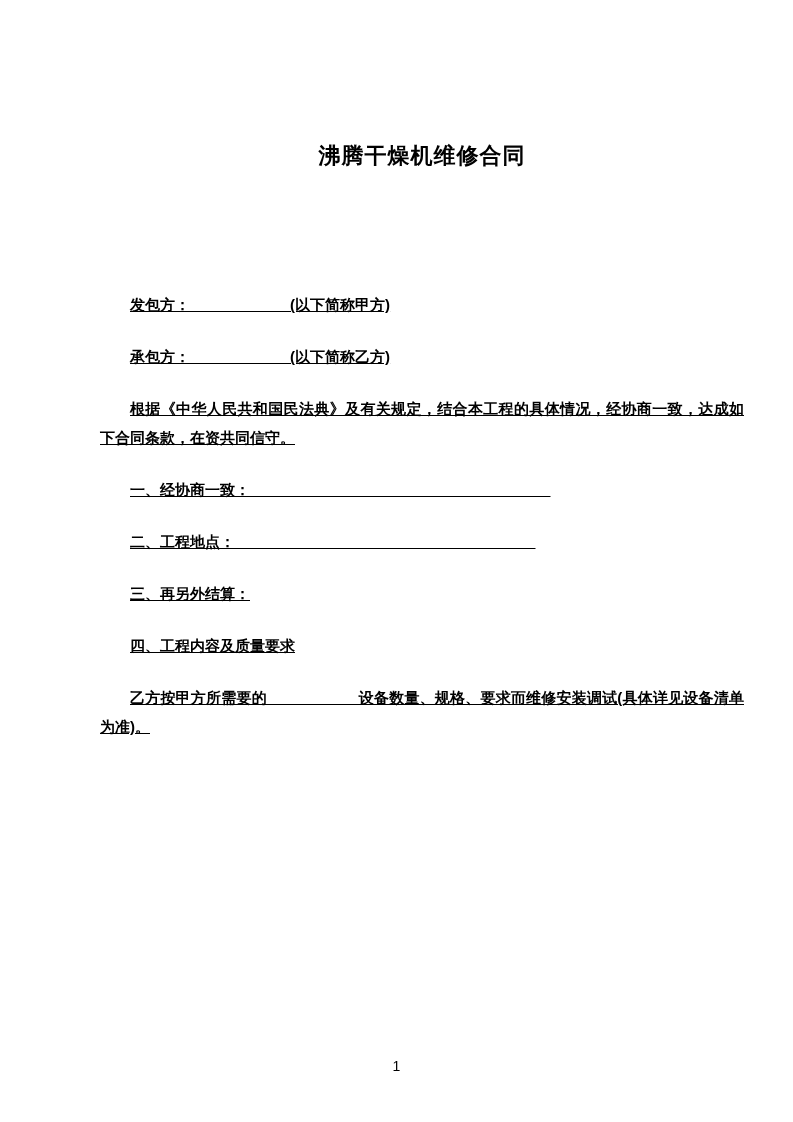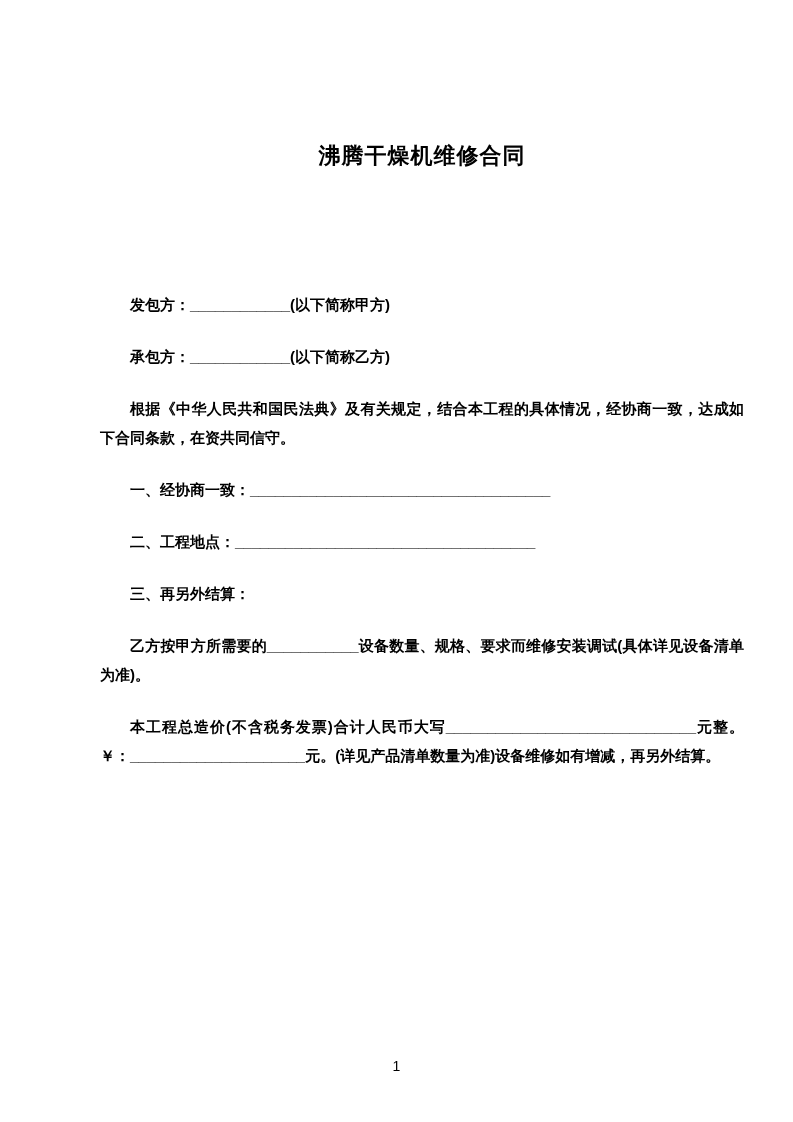--- a/index.html
+++ b/index.html
@@ -30,20 +30,21 @@
     text-align: center;
     letter-spacing: 1px;
   }
   .body-text p {
     margin: 0;
     font-size: 15px;
     line-height: 29px;
     font-weight: bold;
     text-align: justify;
     word-break: break-all;
+    text-decoration: underline;
   }
   .indent {
     text-indent: 2em;
   }
   .gap-first   { margin-top: 118px !important; }
   .gap         { margin-top: 23px  !important; }
   .page-number {
     position: absolute;
     bottom: 48px;
     left: 0;
@@ -68,23 +69,23 @@
 
     <p class="indent gap">根据《中华人民共和国民法典》及有关规定，结合本工程的具体情况，经协商一致，达成如下合同条款，在资共同信守。</p>
 
     <p class="indent gap">一、经协商一致：____________________________________</p>
 
     <p class="indent gap">二、工程地点：____________________________________</p>
 
     <p class="indent gap">三、再另外结算：</p>
 
 
+    <p class="indent gap">四、工程内容及质量要求</p>
 
     <p class="indent gap">乙方按甲方所需要的___________设备数量、规格、要求而维修安装调试(具体详见设备清单为准)。</p>
 
 
-    <p class="indent gap">本工程总造价(不含税务发票)合计人民币大写______________________________元整。￥：_____________________元。(详见产品清单数量为准)设备维修如有增减，再另外结算。</p>
 
   </div>
 
 </div>
 
 <div class="page-number">1</div>
 
 </body></html>

